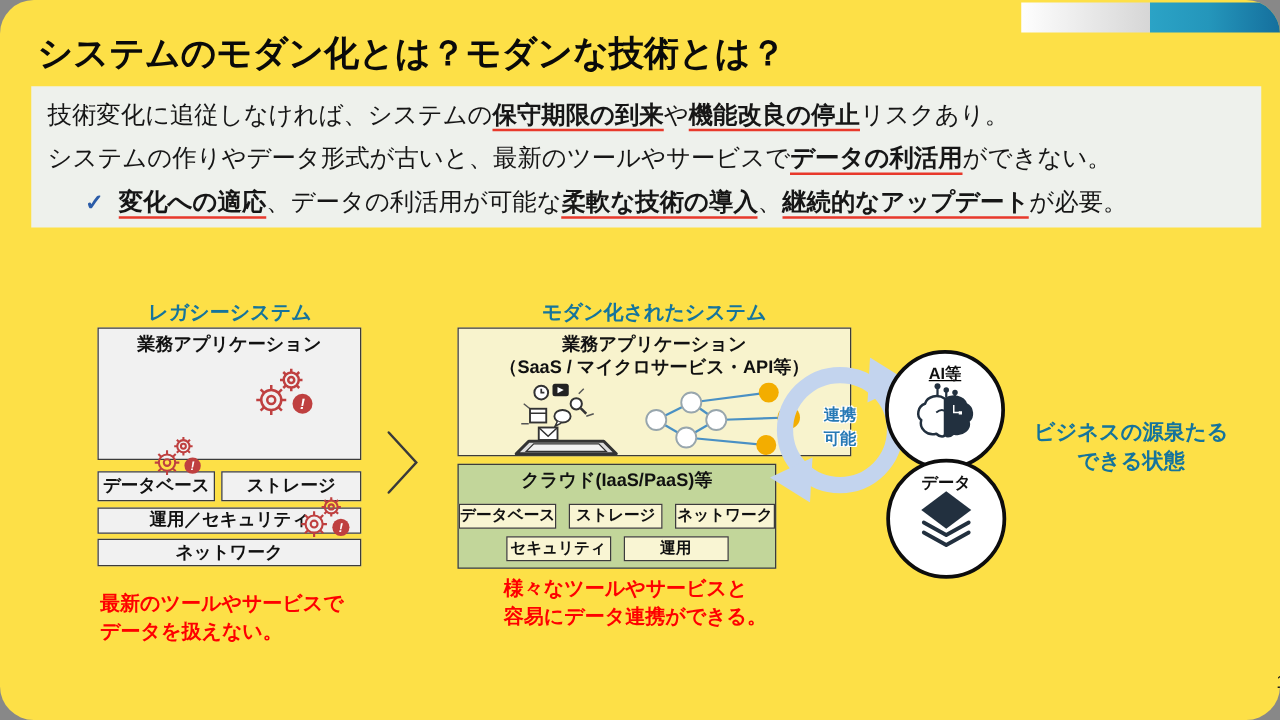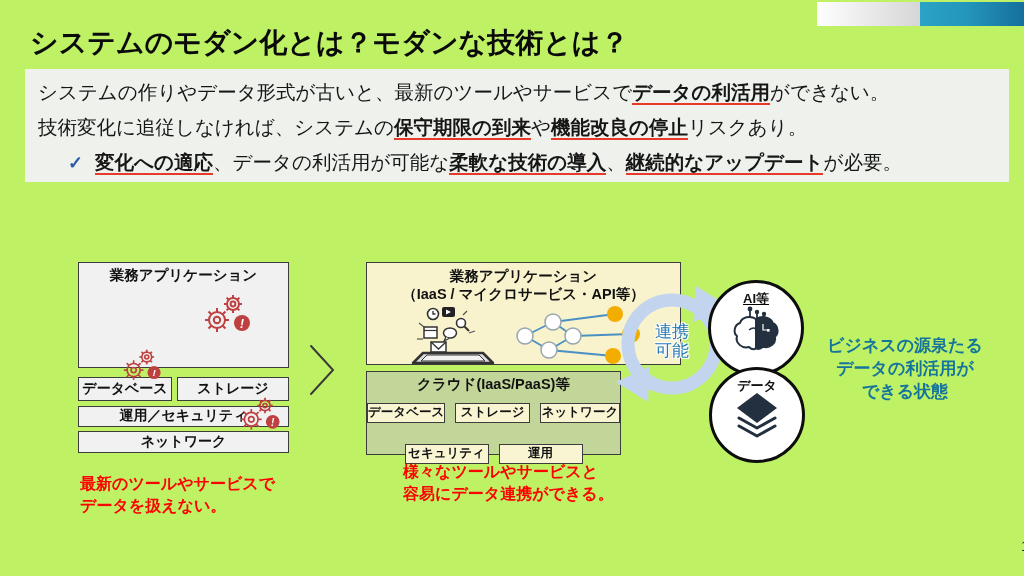--- a/index.html
+++ b/index.html
@@ -1,17 +1,17 @@
 <!DOCTYPE html>
 <html><head>
 <meta charset="utf-8">
 <style>
   * { margin:0; padding:0; box-sizing:border-box; }
   body { background:#888; font-family:"Liberation Sans",sans-serif; }
-  .slide { position:relative; width:1024px; height:576px; background:#bef264; overflow:hidden; font-family:"Liberation Sans",sans-serif; }
+  .slide { position:relative; width:1024px; height:576px; background:#fde047; overflow:hidden; font-family:"Liberation Sans",sans-serif;border-radius:27px; }
 
   .topbar-gray { position:absolute; left:817px; top:2px; width:103px; height:24px;
     background:linear-gradient(90deg,#fefefe 0%,#d6d6d6 100%); }
   .topbar-blue { position:absolute; left:920px; top:2px; width:104px; height:24px;
     background:linear-gradient(90deg,#2ba3c6 0%,#2496bb 45%,#156f9d 100%); }
 
   .title { position:absolute; left:30px; top:24px; font-size:28px; font-weight:bold; color:#0a0a0a; white-space:nowrap; }
 
   .intro { position:absolute; left:25px; top:69px; width:984px; height:113px; background:#eef1ec; padding:6px 0 0 13px; }
   .intro-line { font-size:19.5px; color:#161616; line-height:35px; white-space:nowrap; }
@@ -37,32 +37,32 @@
   .chev { position:absolute; left:303px; top:341px; }
 
   #modern-app { position:absolute; left:366px; top:262px; width:315px; height:103px; background:#f8f3cd; border:1.6px solid #3c3c3c; text-align:center; }
   #modern-app .t { font-size:14.5px; font-weight:bold; color:#111; line-height:18px; }
   #modern-app .t1 { margin-top:4px; }
   .app-icons { display:flex; justify-content:center; align-items:center; gap:14px; margin-top:2px; }
 
   #modern-cloud { position:absolute; left:366px; top:371px; width:255px; height:84px; background:#c2d69a; border:1.6px solid #3c3c3c; text-align:center; }
   #modern-cloud .t { font-size:14.5px; font-weight:bold; color:#111; margin-top:3px; }
   .cloud-row { display:flex; justify-content:center; gap:10px; margin-top:9px; }
-  .cloud-row2 { margin-top:21px; }
+  .cloud-row2 { margin-top:6px; }
   .cloud-item { background:#f9f5d3; border:1.4px solid #3c3c3c; font-size:12.5px; font-weight:bold; color:#111; height:20px; line-height:17px; }
   .w86 { width:86px; } .w82 { width:82px; } .w88 { width:88px; } .w84 { width:84px; }
 
   .gear { position:absolute; z-index:2; }
   #gear1 { left:198px; top:293px; }
   #gear2 { left:118px; top:348px; }
   #gear3 { left:235px; top:396px; }
 
   #cycle { position:absolute; left:612px; top:286px; z-index:1; }
   #link-label { position:absolute; left:634px; top:322px; width:76px; z-index:3; text-align:center;
-    font-size:17px; font-weight:normal; color:#2779b5; line-height:19px;
+    font-size:13px; font-weight:bold; color:#2779b5; line-height:19px;
     text-shadow:1px 1px 0 #fff,-1px -1px 0 #fff,1px -1px 0 #fff,-1px 1px 0 #fff; }
 
   .big-circle { position:absolute; width:96px; height:96px; border:3.5px solid #0d0d0d; border-radius:50%; background:#fff; z-index:2; text-align:center; }
   #ai-circle { left:708px; top:280px;text-decoration:underline; }
   #data-circle { left:709px; top:367px; }
   .circle-label { font-size:13px; font-weight:bold; color:#111; margin-top:7px; }
   .circle-icon { margin-top:-4px; }
 
   #benefit { position:absolute; left:798px; top:334px; width:214px; text-align:center;
     font-size:17px; font-weight:bold; color:#15749c; line-height:23px; }
@@ -107,26 +107,27 @@
     </defs>
   </svg>
 
   <div class="topbar-gray"></div>
   <div class="topbar-blue"></div>
 
   <div class="title">システムのモダン化とは？モダンな技術とは？</div>
 
   <div class="intro">
     <div>
+        <div class="intro-line"><span>技術変化に追従しなければ、システムの</span><span class="em">保守期限の到来</span><span>や</span><span class="em">機能改良の停止</span><span>リスクあり。</span></div>
         <div class="intro-line"><span>システムの作りやデータ形式が古いと、最新のツールやサービスで</span><span class="em">データの利活用</span><span>ができない。</span></div>
-        <div class="intro-line"><span>技術変化に追従しなければ、システムの</span><span class="em">保守期限の到来</span><span>や</span><span class="em">機能改良の停止</span><span>リスクあり。</span></div>
         <div class="intro-line checked"><span class="check">✓</span><span class="em">変化への適応</span><span>、データの利活用が可能な</span><span class="em">柔軟な技術の導入</span><span>、</span><span class="em">継続的なアップデート</span><span>が必要。</span></div>
       </div>
   </div>
 
+  <div class="col-label" id="legacy-label">レガシーシステム</div>
   <div class="gbox" id="legacy-app">業務アプリケーション</div>
   <div class="gbox" id="legacy-db">データベース</div>
   <div class="gbox" id="legacy-st">ストレージ</div>
   <div class="gbox" id="legacy-ops">運用／セキュリティ</div>
   <div class="gbox" id="legacy-net">ネットワーク</div>
 
   <svg class="gear" id="gear1" width="56" height="44">
       <use href="#sym-gear-cluster"></use>
     </svg>
   <svg class="gear" id="gear2" width="46" height="36">
@@ -138,24 +139,25 @@
 
   <div class="caption" id="legacy-caption">
     <div>最新のツールやサービスで</div>
     <div>データを扱えない。</div>
   </div>
 
   <svg class="chev" width="40" height="58" viewBox="0 0 40 58">
     <polyline points="8,5 30,29 8,53" fill="none" stroke="#3a3a3a" stroke-width="2" stroke-linecap="round"></polyline>
   </svg>
 
+  <div class="col-label" id="modern-label">モダン化されたシステム</div>
 
   <div id="modern-app">
     <div class="t t1">業務アプリケーション</div>
-    <div class="t">（IaaS / マイクロサービス・API等）</div>
+    <div class="t">（SaaS / マイクロサービス・API等）</div>
     <div class="app-icons">
       <svg width="96" height="60" viewBox="0 0 96 60">
         <g stroke="#555" stroke-width="1.2">
           <line x1="14" y1="18" x2="19" y2="22"></line>
             <line x1="62" y1="6" x2="58" y2="10"></line>
           <line x1="70" y1="26" x2="64" y2="28"></line>
             <line x1="12" y1="34" x2="18" y2="34"></line>
         </g>
         <circle cx="28" cy="9" r="5.5" fill="#fff" stroke="#333" stroke-width="1.6"></circle>
         <path d="M28,6 v3 h2.5" stroke="#333" fill="none" stroke-width="1.4"></path>
@@ -244,19 +246,18 @@
     <div class="circle-label">データ</div>
     <svg class="circle-icon" width="54" height="48" viewBox="0 0 54 48">
       <polyline points="9,35 27,45 45,35" fill="none" stroke="#22303f" stroke-width="3" stroke-linejoin="round" stroke-linecap="round"></polyline>
       <polyline points="9,27 27,37 45,27" fill="none" stroke="#22303f" stroke-width="3" stroke-linejoin="round" stroke-linecap="round"></polyline>
       <polygon points="27,2 47,17 27,32 7,17" fill="#22303f"></polygon>
     </svg>
   </div>
 
   <div id="benefit">
     <div>ビジネスの源泉たる</div>
-    <div>データの利活用が</div>
     <div>できる状態</div>
   </div>
 
   <div id="page-num">10</div>
 
 </div>
 
 </body></html>

